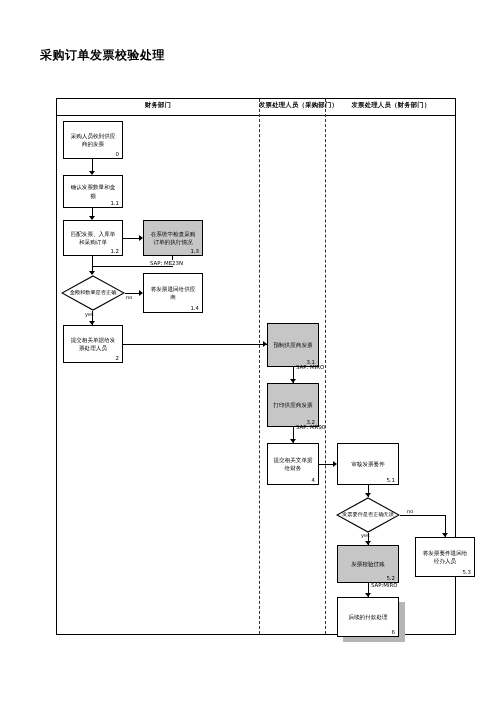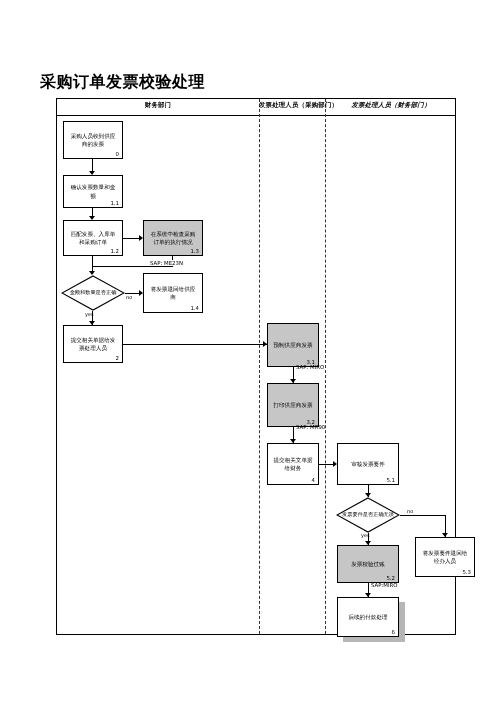--- a/index.html
+++ b/index.html
@@ -8,22 +8,22 @@
     background: #ffffff;
   }
   body {
     width: 496px; height: 702px;
     font-family: "DejaVu Sans", "Liberation Sans", sans-serif;
     position: relative;
     overflow: hidden;
   }
   #page-title {
     position: absolute;
-    left: 40px; top: 72px;
-    font-size: 16px;
+    left: 40px; top: 47px;
+    font-size: 12px;
     font-weight: bold;
     letter-spacing: 0.5px;
     color: #000;
     white-space: nowrap;
   }
   #chart-frame {
     position: absolute;
     left: 56px; top: 98px;
     width: 400px; height: 537px;
     border: 1.2px solid #000;
@@ -151,21 +151,21 @@
 
 <div id="chart-frame">
 
   <div class="lane-header-rule"></div>
 
   <div class="lane-divider" style="left:202px;"></div>
   <div class="lane-divider" style="left:268px;"></div>
 
   <div class="lane-header" style="left:0px; width:202px;">财务部门</div>
   <div class="lane-header" style="left:202px; width:66px;">发票处理人员（采购部门）</div>
-  <div class="lane-header" style="left:268px; width:132px;font-style:italic;">发票处理人员（财务部门）</div>
+  <div class="lane-header" style="left:268px; width:132px;">发票处理人员（财务部门）</div>
 
   <div class="node" style="left:6px; top:22px; width:60px; height:38px;">
     <span class="node-text">采购人员收到供应商的发票</span>
     <span class="node-id">0</span>
   </div>
 
   <div class="ln v" style="left:35px; top:60px; height:14px;"></div>
   <div class="arrow-d" style="left:32px; top:72px;"></div>
 
   <div class="node" style="left:6px; top:76px; width:60px; height:33px;">

